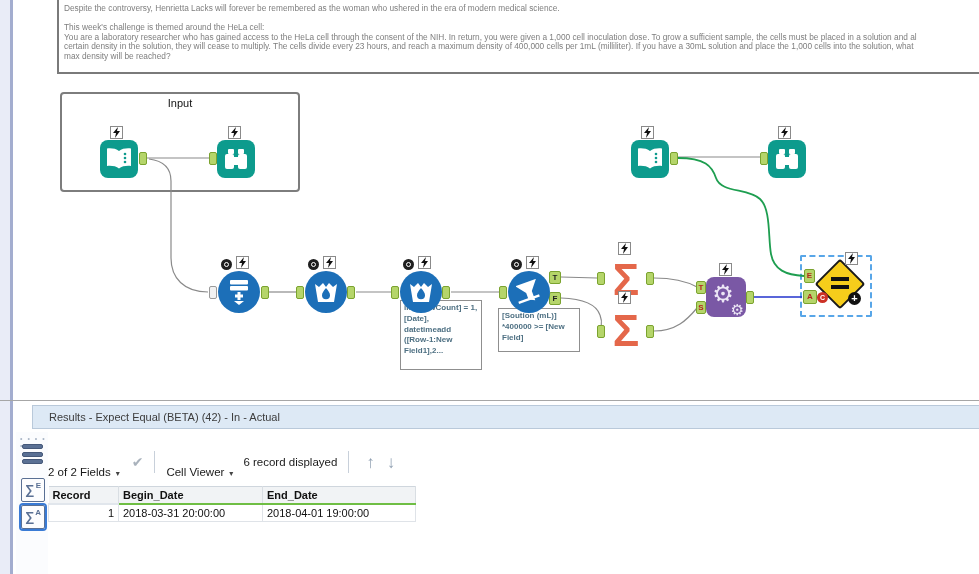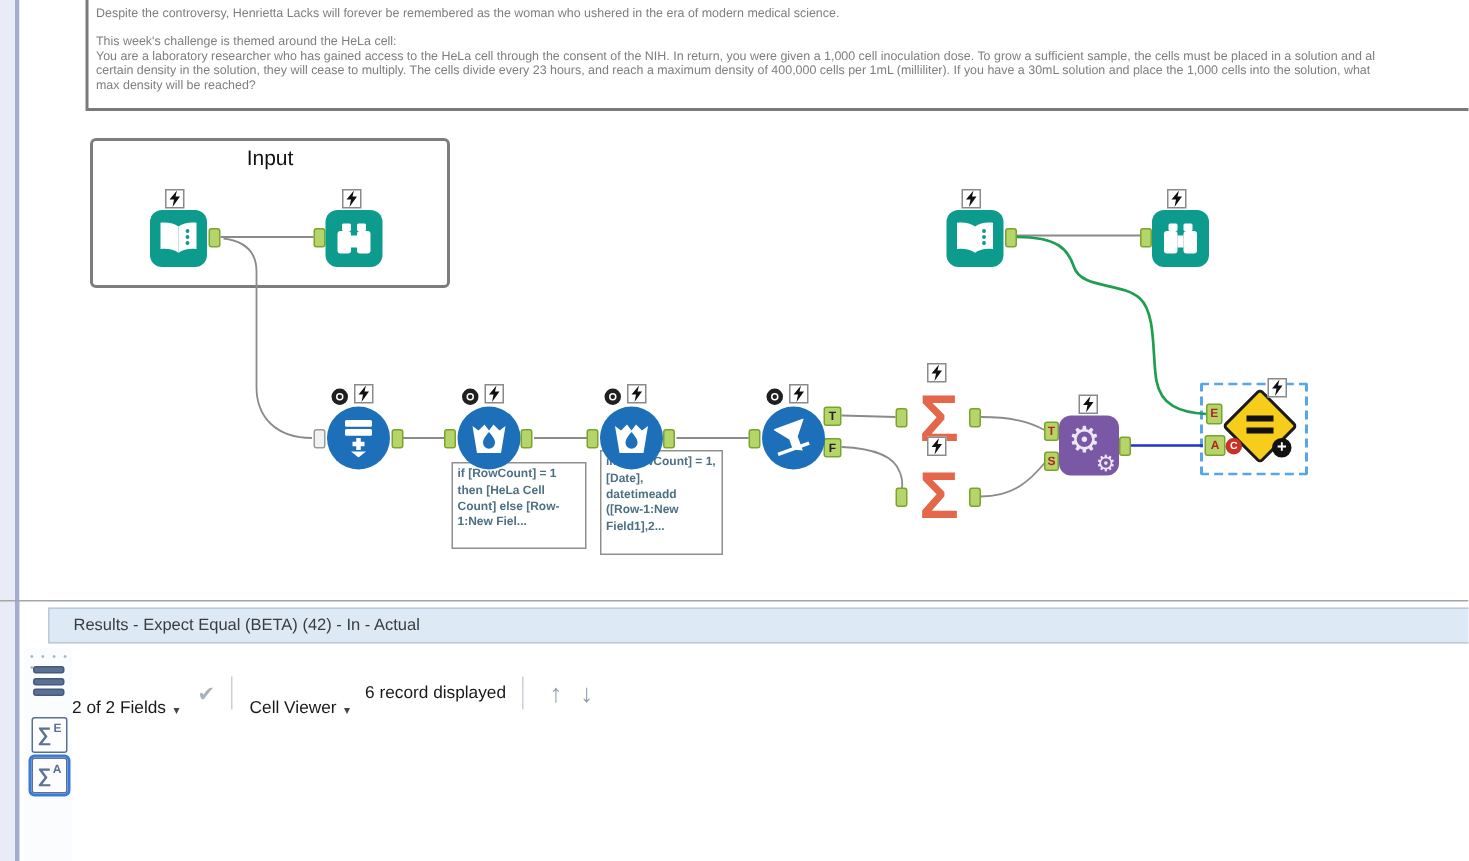--- a/index.html
+++ b/index.html
@@ -14,21 +14,21 @@
   
   #canvas { position:absolute; left:13px; top:0; width:966px; height:400px; background:#fff; }
 
   .intro-box { position:absolute; left:57px; top:-22px; width:940px; height:96px;
                border:2px solid #7a7a7a; background:#fff; z-index:2; }
   .intro-text { position:absolute; left:5px; top:24px; right:2px; }
   .intro-line { font-size:8.3px; line-height:9.6px; color:#7e7e7e; white-space:nowrap; overflow:hidden; height:9.6px; }
 
   .container-box { position:absolute; border:2px solid #7d7d7d; border-radius:4px; background:#fff; z-index:1; }
   .container-title { position:absolute; top:3px; left:0; right:0; text-align:center;
-                     font-size:14px; color:#111; }
+                     font-size:11px; color:#111; }
 
   svg.wires { position:absolute; left:0; top:0; width:979px; height:400px; z-index:5; pointer-events:none; }
 
   .tool-square { position:absolute; width:38px; height:38px; border-radius:8px; background:#0d9b8d; z-index:10;
                  display:flex; align-items:center; justify-content:center; }
   .tool-circle { position:absolute; width:42px; height:42px; border-radius:50%; background:#1c6fb8; z-index:10;
                  display:flex; align-items:center; justify-content:center; }
   .tool-sigma  { position:absolute; width:40px; height:44px; z-index:10; display:flex; align-items:center; justify-content:center;
                  color:#e4674a; font-size:44px; font-weight:bold; line-height:40px; }
   .tool-macro  { position:absolute; width:40px; height:40px; border-radius:8px; background:#7a58a5; z-index:10;
@@ -224,21 +224,20 @@
         </svg>
     </div>
     <div class="anchor" style="left:283px; top:286px;"></div>
     <div class="tool-circle" style="left:292px; top:271px;">
       <svg width="26" height="24" viewBox="0 0 26 24">
         <path d="M2 4 L5 22 H21 L24 4 L20 7 L16 3 L13 7 L10 3 L6 7 Z" fill="#fff"></path>
         <path d="M13 8 C15.5 11 17 13 17 15.2 A4 4 0 0 1 9 15.2 C9 13 10.5 11 13 8 Z" fill="#1c6fb8"></path>
       </svg>
     </div>
     <div class="anchor" style="left:334px; top:286px;"></div>
-    <div class="annotation" style="left:288px; top:308px; width:90px; height:58px;">if [RowCount] = 1 then [HeLa Cell Count] else [Row-1:New Fiel...</div>
 
     <div class="dark-badge" style="left:390px; top:259px;">
         <i></i>
       </div>
     <div class="bolt-badge" style="left:405px; top:256px;">
       <svg width="9" height="11" viewBox="0 0 9 11">
           <polygon points="6,0 1,6 4,6 3,11 8,4 5,4" fill="#111"></polygon>
         </svg>
     </div>
     <div class="anchor" style="left:378px; top:286px;"></div>
@@ -263,20 +262,21 @@
     <div class="tool-circle" style="left:495px; top:271px;">
       <svg width="26" height="26" viewBox="0 0 26 26">
         <g transform="rotate(-20 13 13)">
           <path d="M2 3 H24 L16 13 V23 L10 20 V13 Z" fill="#fff"></path>
         </g>
         <rect x="2" y="19" width="22" height="2.4" fill="#fff" transform="rotate(-20 13 20)"></rect>
       </svg>
     </div>
     <div class="anchor lbl" style="left:536px; top:271px;">T</div>
     <div class="anchor lbl" style="left:536px; top:292px;">F</div>
+    <div class="annotation" style="left:485px; top:308px; width:82px; height:44px;">[Soution (mL)] *400000 &gt;= [New Field]</div>
 
     <div class="bolt-badge" style="left:605px; top:242px;">
       <svg width="9" height="11" viewBox="0 0 9 11">
           <polygon points="6,0 1,6 4,6 3,11 8,4 5,4" fill="#111"></polygon>
         </svg>
     </div>
     <div class="anchor" style="left:584px; top:272px;"></div>
     <div class="tool-sigma" style="left:593px; top:258px;">
       <span>Σ</span>
     </div>
@@ -355,14 +355,30 @@
     <div class="tb-item">
       <span>Cell Viewer</span>
       <span class="caret">▾</span>
     </div>
     <span style="margin-left:10px;">6 record displayed</span>
     <div class="tb-sep"></div>
     <span class="tb-arrow">↑</span>
     <span class="tb-arrow">↓</span>
   </div>
 
+  <table class="results">
+    <thead>
+      <tr>
+        <th class="col-record plain">Record</th>
+        <th class="col-begin green">Begin_Date</th>
+        <th class="col-end green">End_Date</th>
+      </tr>
+    </thead>
+    <tbody>
+      <tr>
+        <td class="recnum">1</td>
+        <td>2018-03-31 20:00:00</td>
+        <td>2018-04-01 19:00:00</td>
+      </tr>
+    </tbody>
+  </table>
 
 </div>
 
 </body></html>

